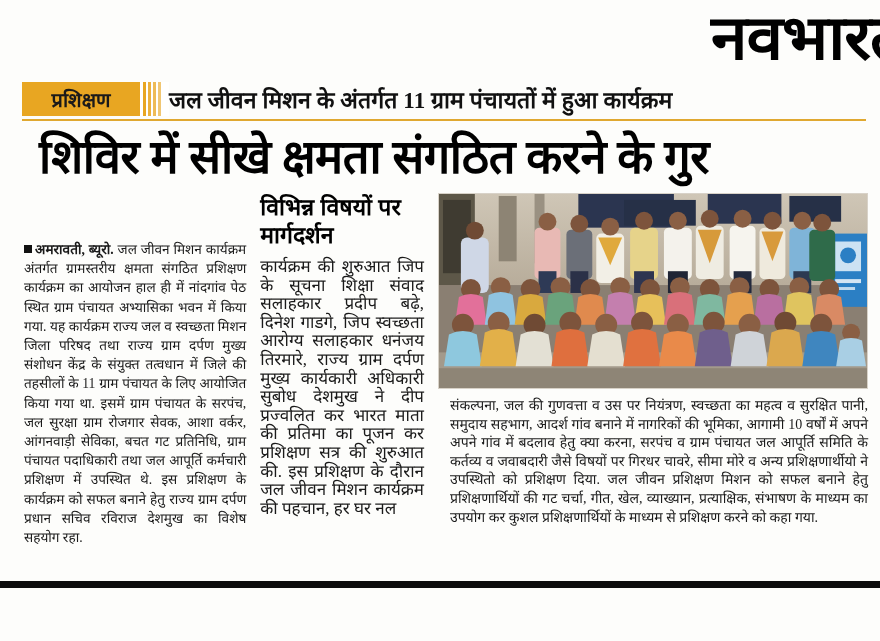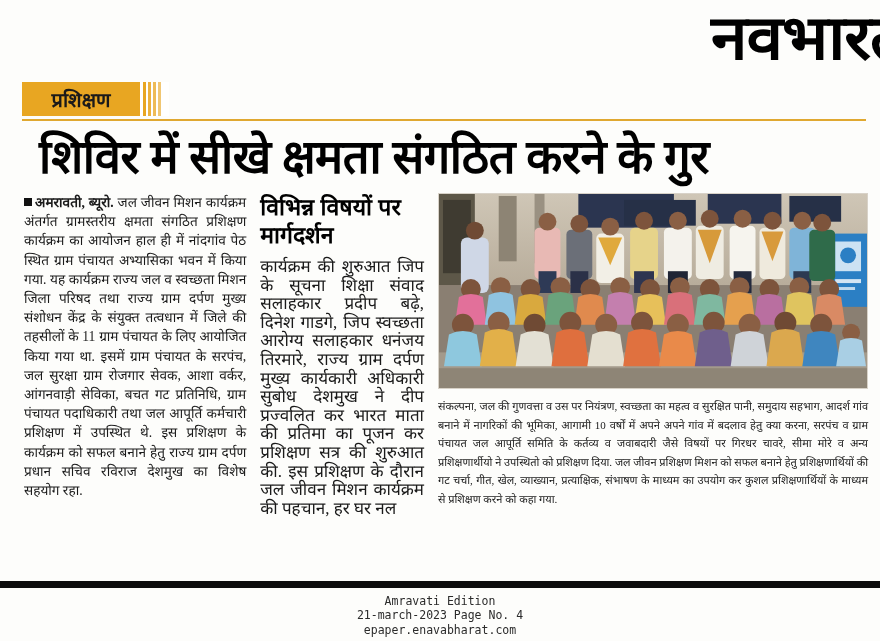--- a/index.html
+++ b/index.html
@@ -131,23 +131,23 @@
 
   .body-text {
     font-size: 13.2px;
     line-height: 18.4px;
     text-align: justify;
     text-justify: inter-word;
     color: #1a1a1a;
     margin: 0;
     font-family: "Liberation Serif", "DejaVu Serif", serif;
   }
-  .col-1 .body-text { font-size: 13.6px; line-height: 19.2px; }
+  .col-1 .body-text { font-size: 13.6px; line-height: 19.2px; margin-top: 47px; }
   .col-2 .body-text { font-size: 17px; line-height: 18.6px; }
-  .col-3 .body-text { font-size: 11px; line-height: 18.6px; }
+  .col-3 .body-text { font-size: 14px; line-height: 18.6px; margin-left: 12px; }
 
   .dateline-marker {
     display: inline-block;
     width: 8px;
     height: 8px;
     background: #111111;
     margin-right: 3px;
     vertical-align: 1px;
   }
   .dateline {
@@ -209,20 +209,21 @@
   <div class="kicker-strip">
     <div class="kicker-badge">
       <span class="kicker-badge-text">प्रशिक्षण</span>
     </div>
     <div class="kicker-bars">
       <span></span>
         <span></span>
         <span></span>
         <span></span>
     </div>
+    <div class="kicker-headline">जल जीवन मिशन के अंतर्गत 11 ग्राम पंचायतों में हुआ कार्यक्रम</div>
   </div>
   <div class="gold-rule"></div>
 
   <div class="headline-wrap">
     <h1 class="headline">शिविर में सीखे क्षमता संगठित करने के गुर</h1>
   </div>
 
   <div class="article">
 
     <div class="col col-1">
@@ -424,19 +425,14 @@
                 <path d="M403 148 q11 -5 22 0 l4 26 h-30 z" fill="#a9cfe4"></path>
               </g>
           </g>
         </svg>
       </div>
       <p class="body-text">संकल्पना, जल की गुणवत्ता व उस पर नियंत्रण, स्वच्छता का महत्व व सुरक्षित पानी, समुदाय सहभाग, आदर्श गांव बनाने में नागरिकों की भूमिका, आगामी 10 वर्षों में अपने अपने गांव में बदलाव हेतु क्या करना, सरपंच व ग्राम पंचायत जल आपूर्ति समिति के कर्तव्य व जवाबदारी जैसे विषयों पर गिरधर चावरे, सीमा मोरे व अन्य प्रशिक्षणार्थीयो ने उपस्थितो को प्रशिक्षण दिया. जल जीवन प्रशिक्षण मिशन को सफल बनाने हेतु प्रशिक्षणार्थियों की गट चर्चा, गीत, खेल, व्याख्यान, प्रत्याक्षिक, संभाषण के माध्यम का उपयोग कर कुशल प्रशिक्षणार्थियों के माध्यम से प्रशिक्षण करने को कहा गया.</p>
     </div>
   </div>
 
   <div class="black-bar"></div>
-  <div class="footer">
-    <div>Amravati Edition</div>
-    <div>21-march-2023 Page No. 4</div>
-    <div>epaper.enavabharat.com</div>
-  </div>
 
 </div>
 
 </body></html>

